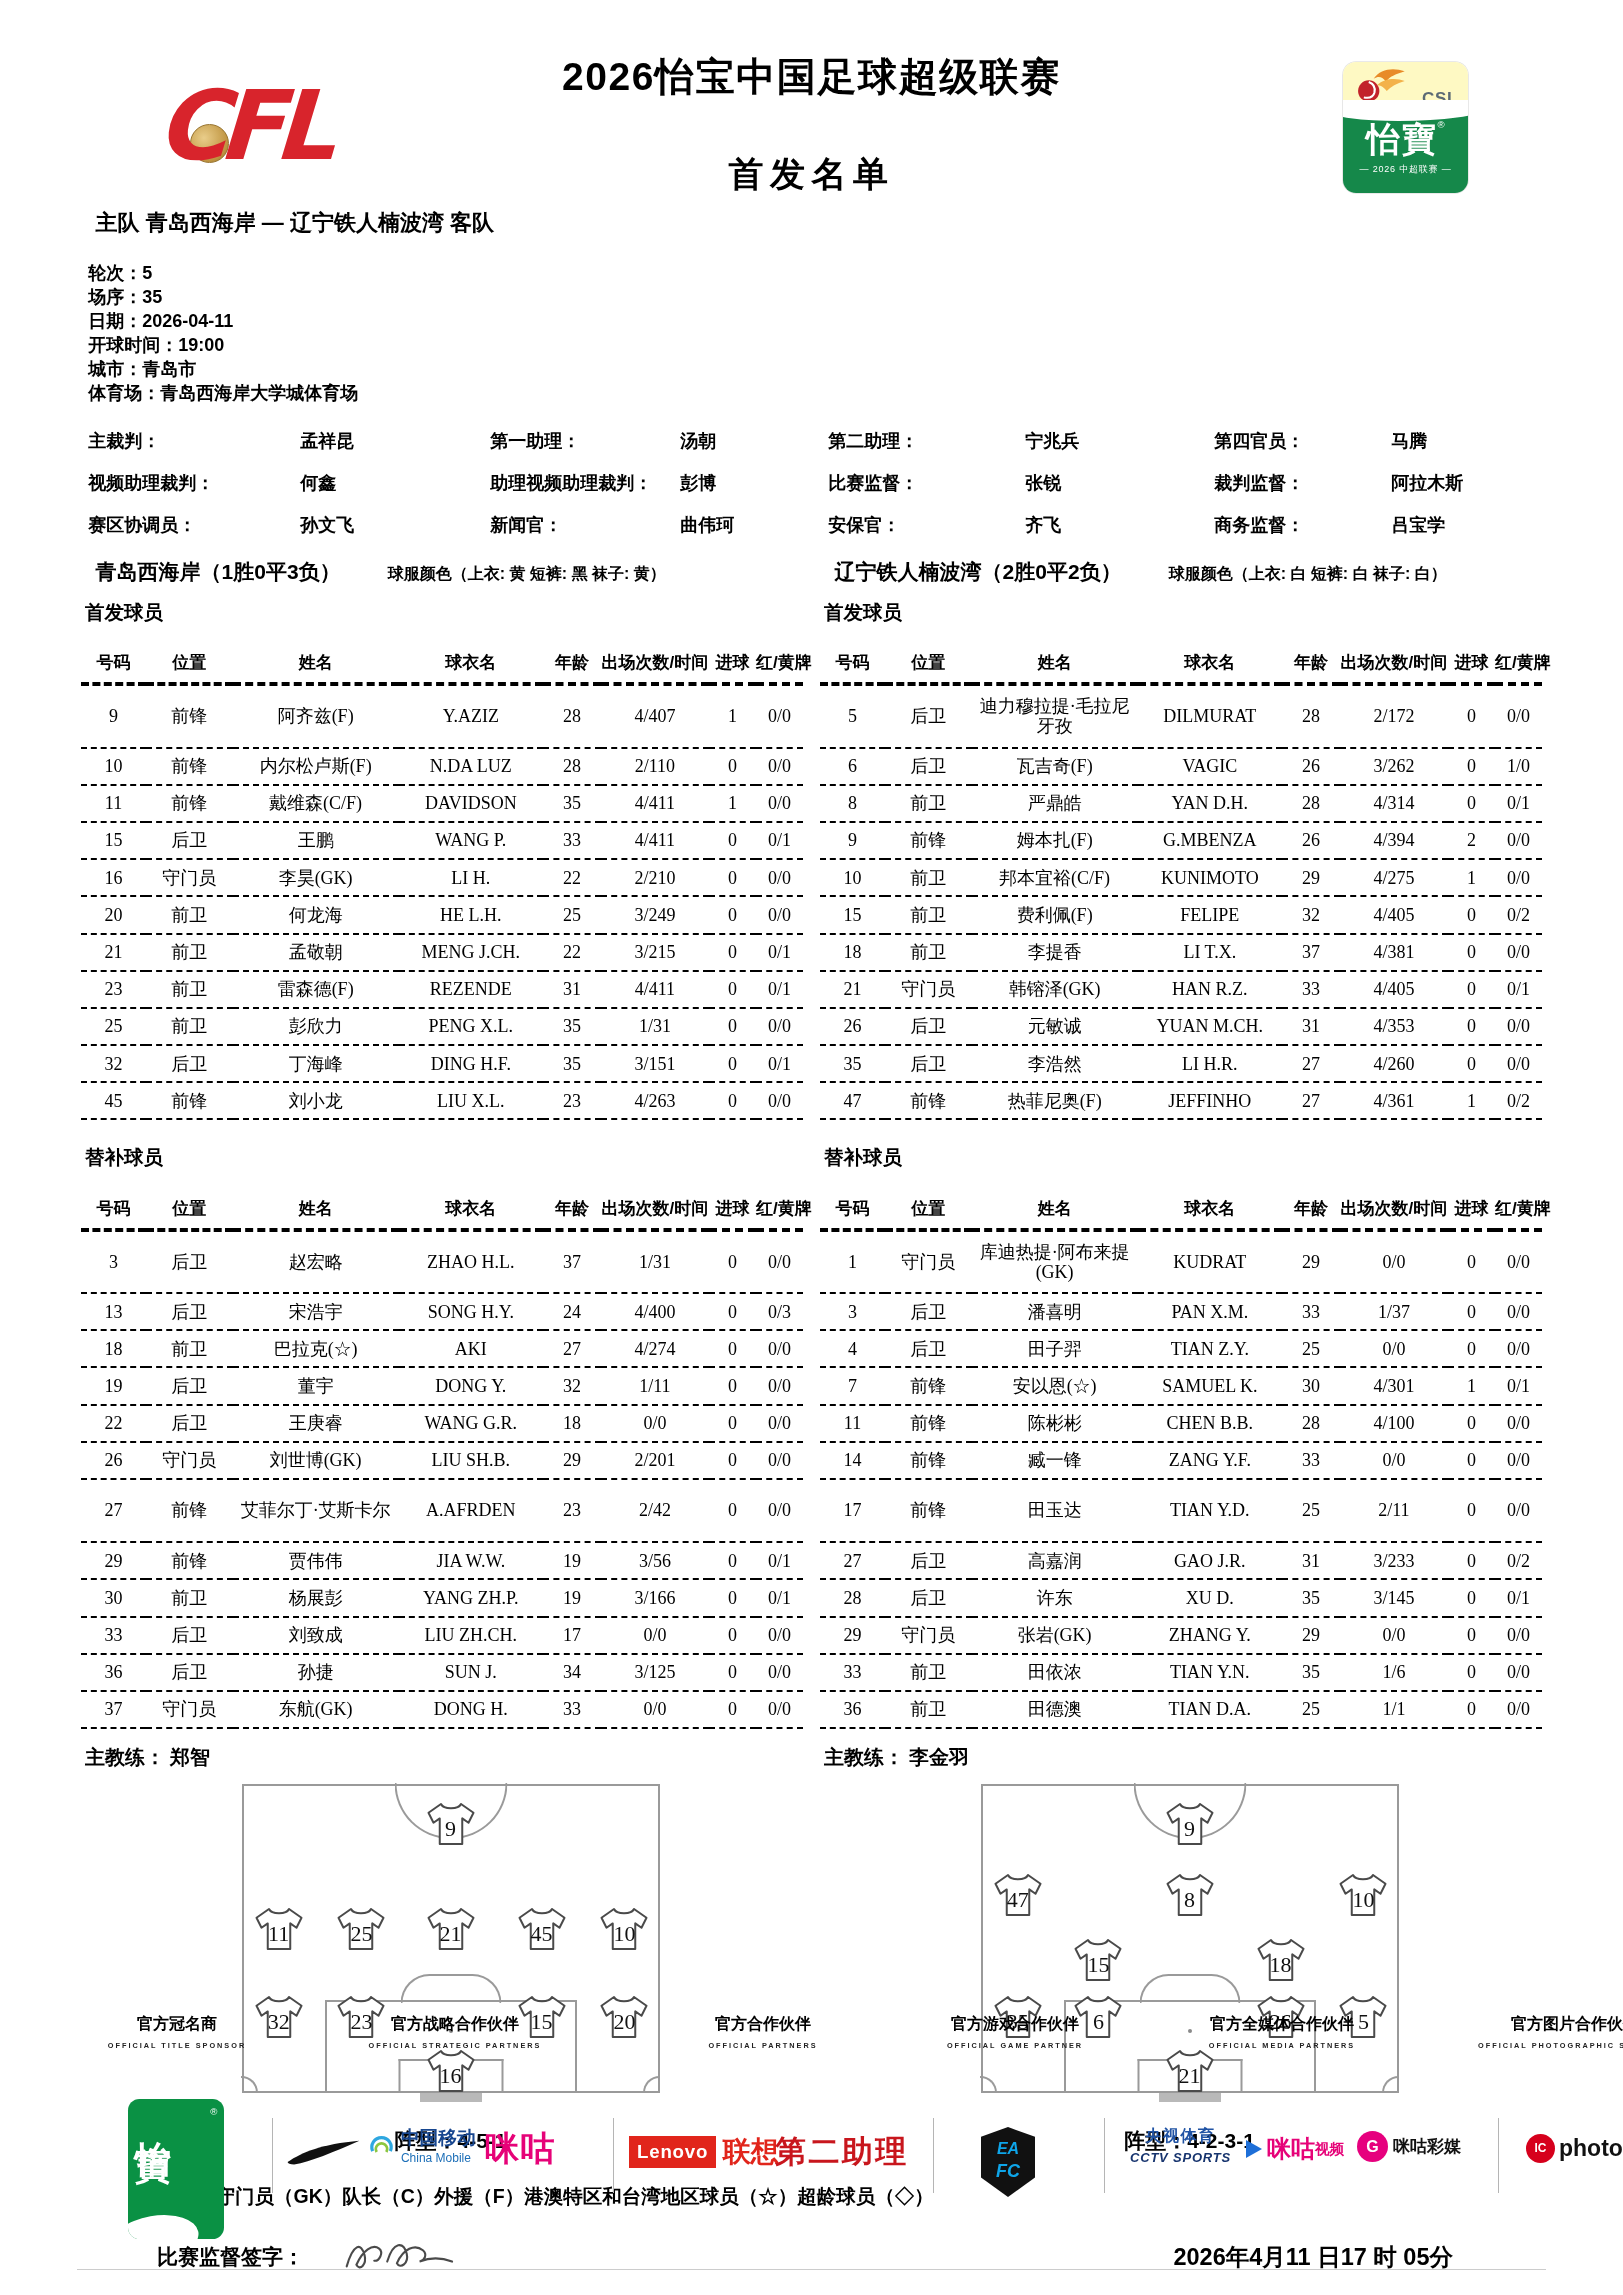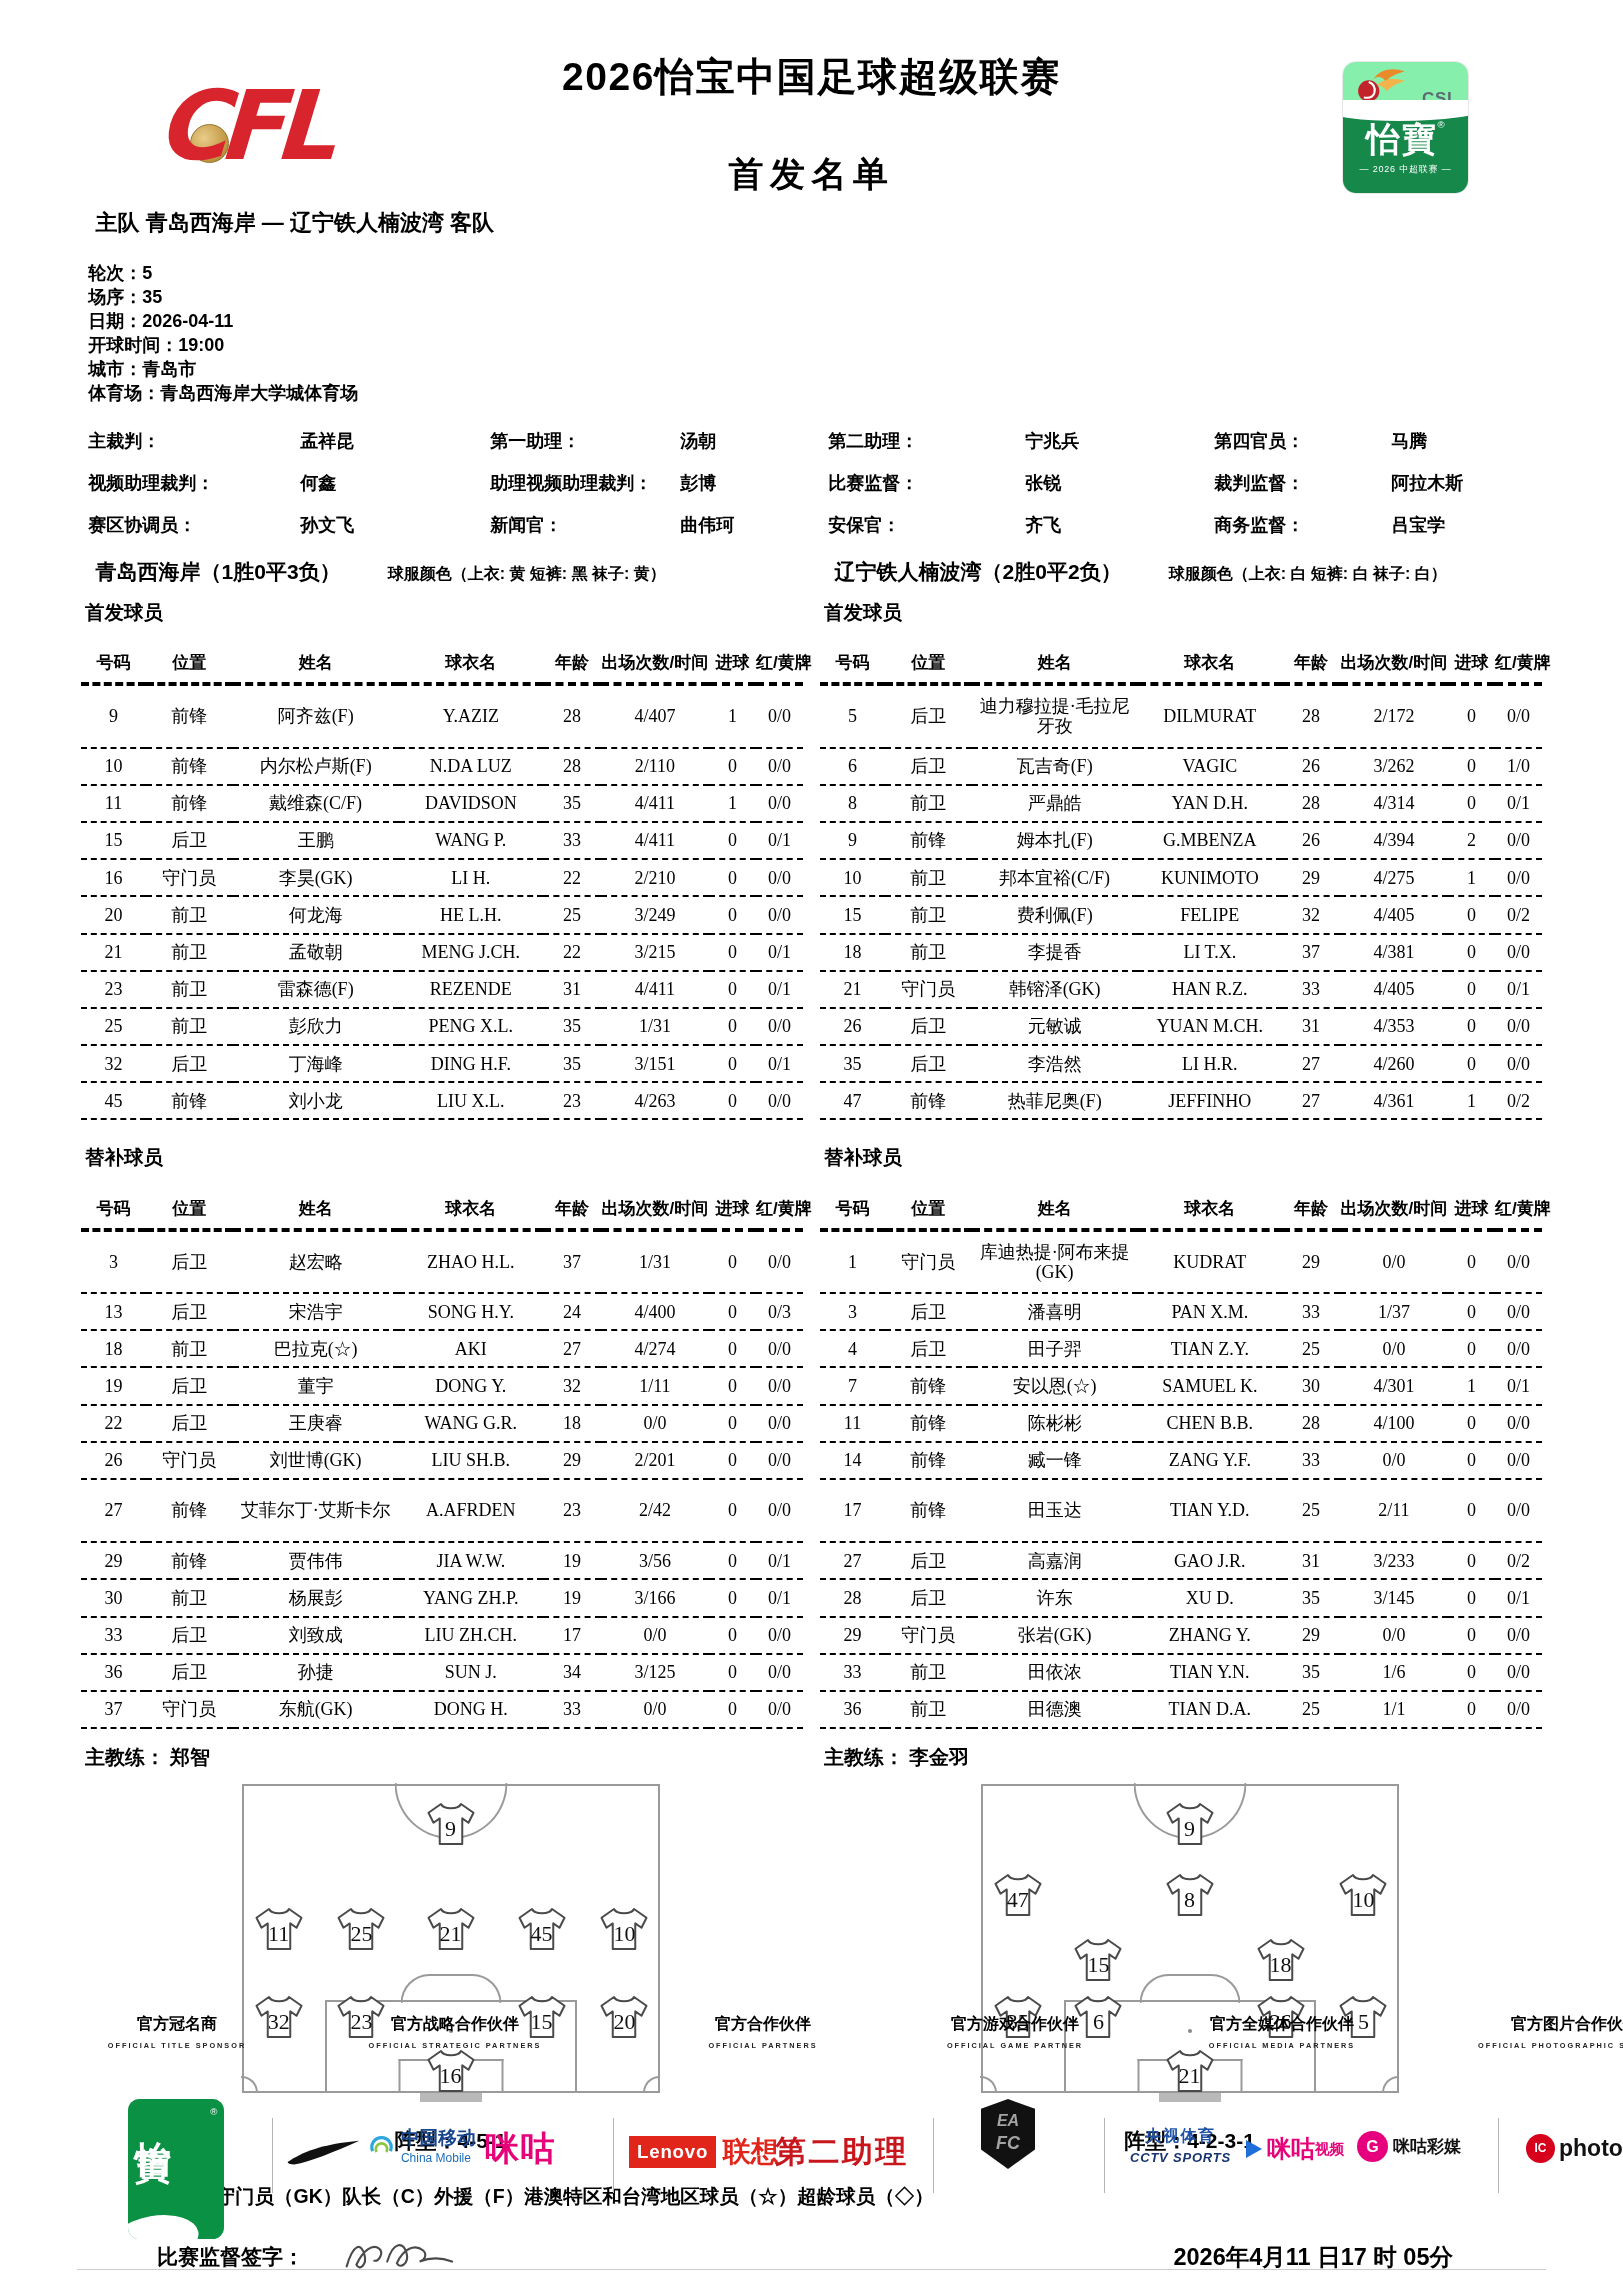--- a/index.html
+++ b/index.html
@@ -10,21 +10,21 @@
   .cfl-logo{position:absolute;left:166px;top:57px;width:211px;height:142px;}
   .cfl-ball{position:absolute;left:24px;top:67px;width:37px;height:37px;border-radius:50%;
     background:radial-gradient(circle at 35% 35%,#e9cd8a,#bf9440 70%,#8f6c2b);border:1.6px solid #97732e;}
   .cfl-text{position:relative;display:block;font-family:"DejaVu Sans",sans-serif;font-style:italic;
     font-weight:900;font-size:96px;line-height:138px;color:#d8242c;letter-spacing:-9.7px;transform:skewX(-6deg);}
   .title-wrap{position:absolute;left:0;right:0;top:50px;text-align:center;}
   .title{font-size:39px;font-weight:900;letter-spacing:1.6px;}
   .subtitle{font-size:35px;font-weight:900;letter-spacing:6.5px;margin-top:47px;}
   .csl-badge{position:absolute;left:1343px;top:62px;width:125px;height:131px;border-radius:13px;
     overflow:hidden;box-shadow:0 0 0 0.8px #e2e2e2;}
-  .csl-top{position:relative;height:49px;background:#86efac;}
+  .csl-top{position:relative;height:49px;background:#fef9c3;}
   .csl-top svg{position:absolute;left:11.4px;top:3.2px;}
   .csl-text{position:absolute;right:9.7px;bottom:1.6px;font-size:17px;font-weight:bold;color:#5c6a74;letter-spacing:0.8px;}
   .csl-bottom{position:relative;height:83px;background:#15884a;color:#fff;text-align:center;}
   .csl-bottom:before{content:"";position:absolute;left:-10%;top:-11.4px;width:120%;height:21px;background:#fff;
     border-radius:0 0 55% 45%;}
   .csl-brand{position:relative;font-size:34px;font-weight:900;line-height:57px;letter-spacing:1.6px;}
   .csl-reg{position:relative;font-size:9.7px;vertical-align:23px;}
   .csl-season{position:relative;font-size:9px;letter-spacing:0.8px;margin-top:-4.9px;}
 
   
@@ -112,22 +112,22 @@
   .nike{position:absolute;left:286px;top:136px;}
   .cmcc{position:absolute;left:367px;top:122px;display:flex;align-items:center;}
   .cmcc-txt{margin-left:4.9px;}
   .cmcc-cn{font-size:18.7px;font-weight:800;color:#17468f;}
   .cmcc-en{font-size:12px;color:#1d6fb8;}
   .migu{position:absolute;left:485px;top:123px;font-size:34px;font-weight:900;color:#e60278;letter-spacing:1.6px;}
   .lenovo{position:absolute;left:629px;top:130px;display:flex;align-items:center;}
   .lenovo-box{background:#e1251b;color:#fff;font-size:18.7px;font-weight:700;padding:4.9px 8px;letter-spacing:0.8px;}
   .lenovo-cn{color:#e1251b;font-size:28px;font-weight:900;margin-left:6.5px;}
   .tsingtao{position:absolute;left:775px;top:128px;font-size:31px;font-weight:900;color:#c8161d;letter-spacing:2.4px;}
-  .ea{position:absolute;left:981px;top:96px;width:54px;height:70px;background:#111;
-    clip-path:polygon(50% 0,100% 14%,100% 72%,50% 100%,0 72%,0 14%);color:#a3a3a3;text-align:center;}
+  .ea{position:absolute;left:981px;top:124px;width:54px;height:70px;background:#111;
+    clip-path:polygon(50% 0,100% 14%,100% 72%,50% 100%,0 72%,0 14%);color:#0ea5e9;text-align:center;}
   .ea-t1{font-size:16px;font-weight:900;margin-top:13px;font-style:italic;}
   .ea-t2{font-size:18px;font-weight:900;font-style:italic;margin-top:3.2px;}
   .cctv{position:absolute;left:1130px;top:123px;text-align:center;}
   .cctv-cn{font-size:16px;font-weight:900;color:#2053a4;letter-spacing:1.6px;}
   .cctv-en{font-size:13px;font-weight:900;font-style:italic;color:#17346e;margin-top:3.2px;letter-spacing:0.8px;}
   .migu-video{position:absolute;left:1246px;top:130px;display:flex;align-items:center;}
   .mv-arrow{width:0;height:0;border-left:16px solid #1e6fd8;border-top:9.7px solid transparent;
     border-bottom:9.7px solid transparent;margin-right:4.9px;}
   .mv-text{font-size:24px;font-weight:900;color:#e60278;}
   .mv-sub{font-size:14.6px;font-weight:900;color:#e60278;vertical-align:4.9px;}

